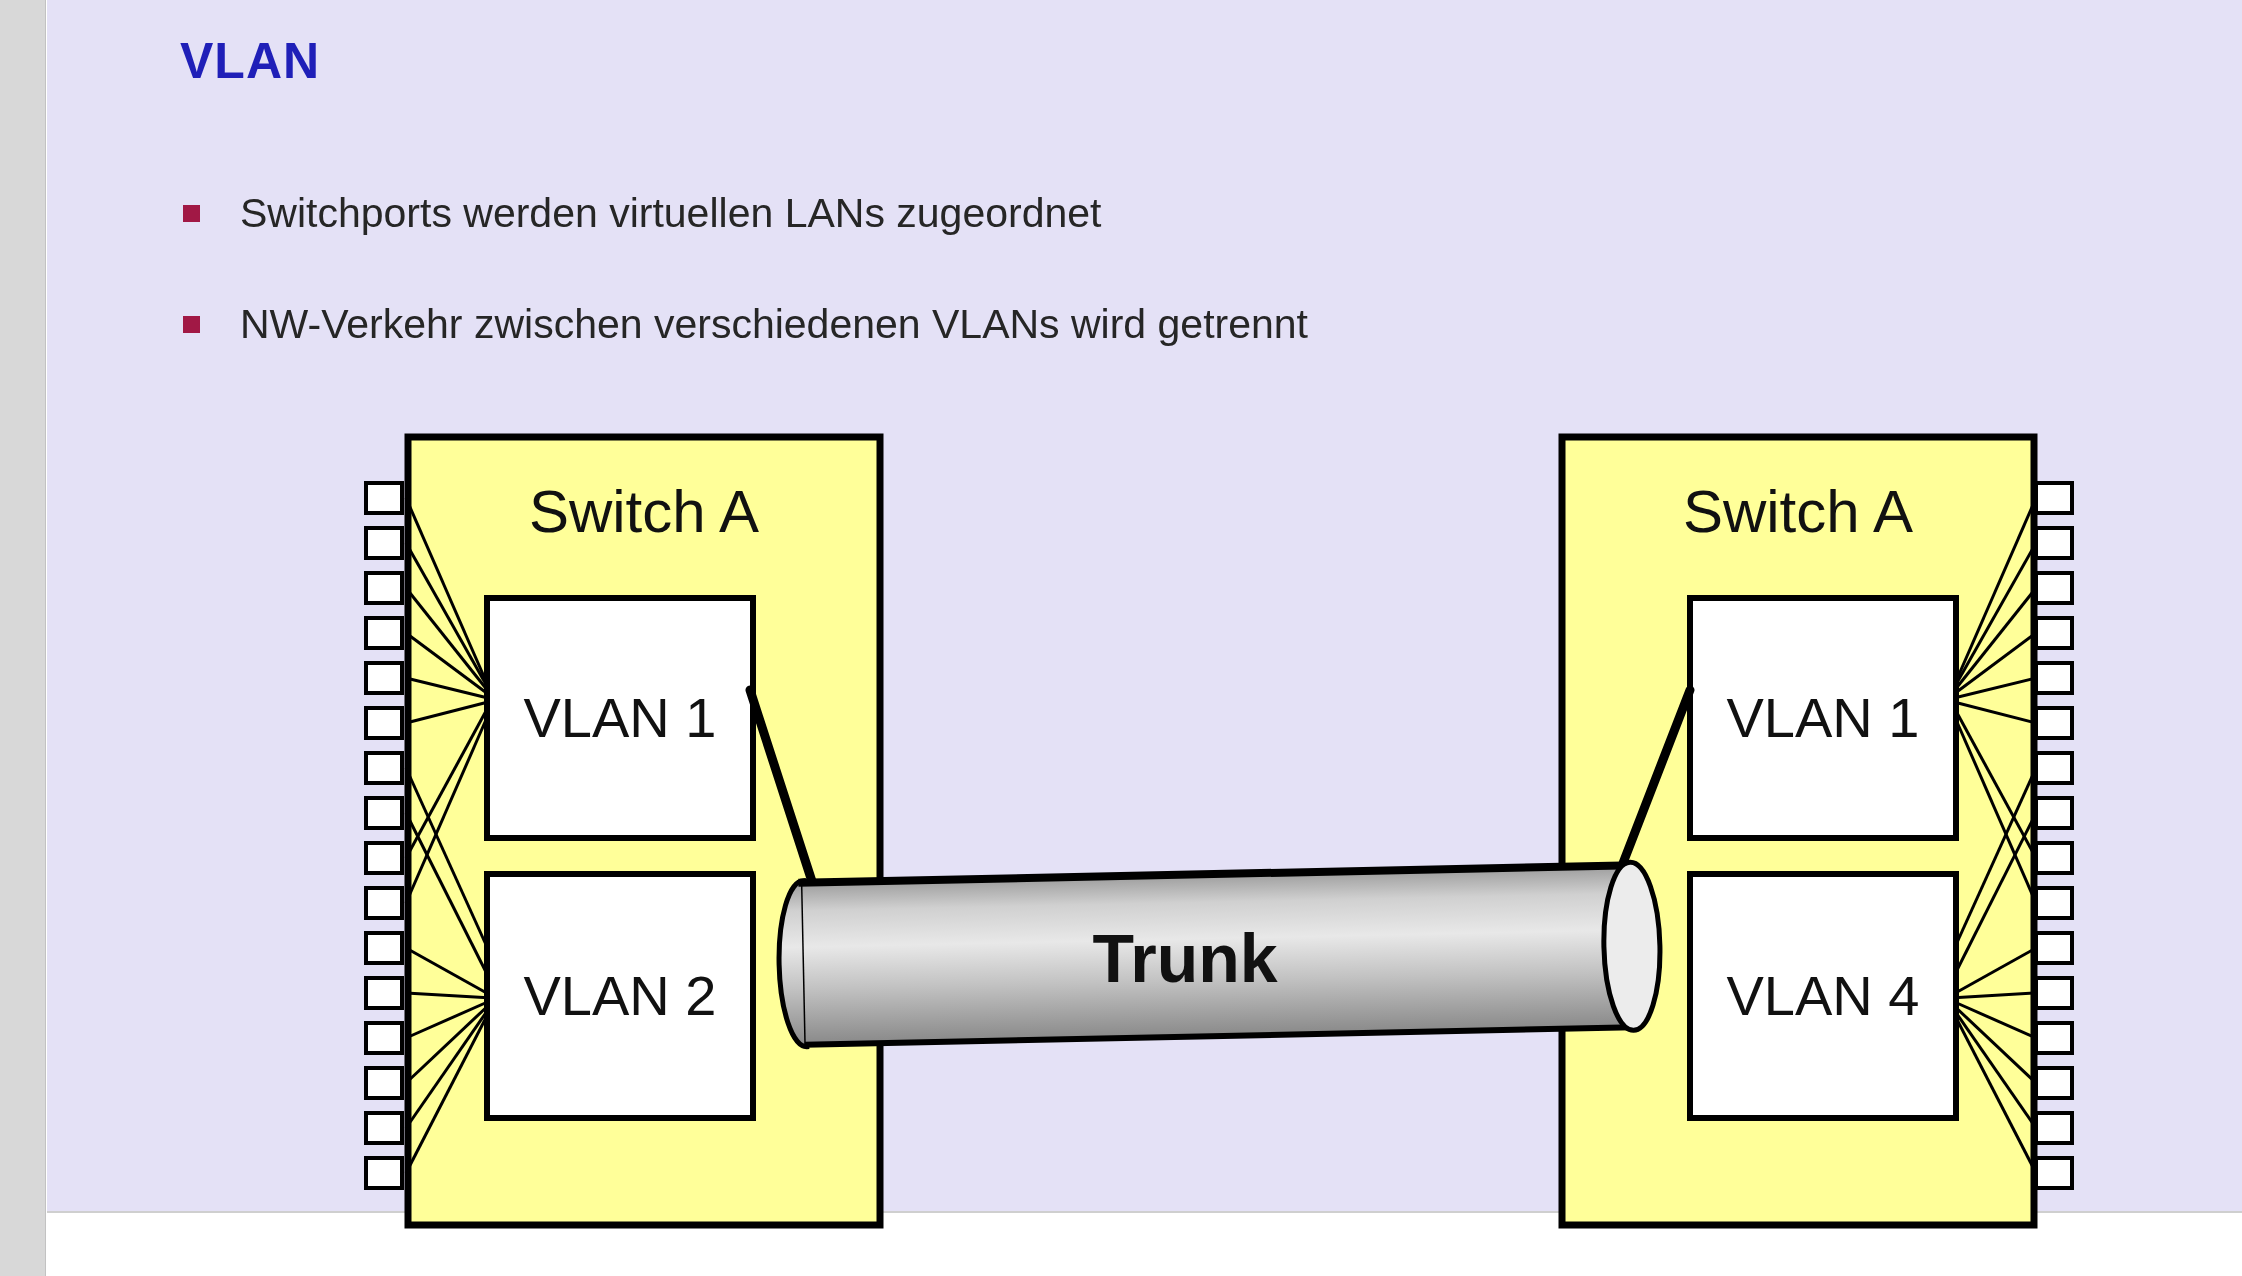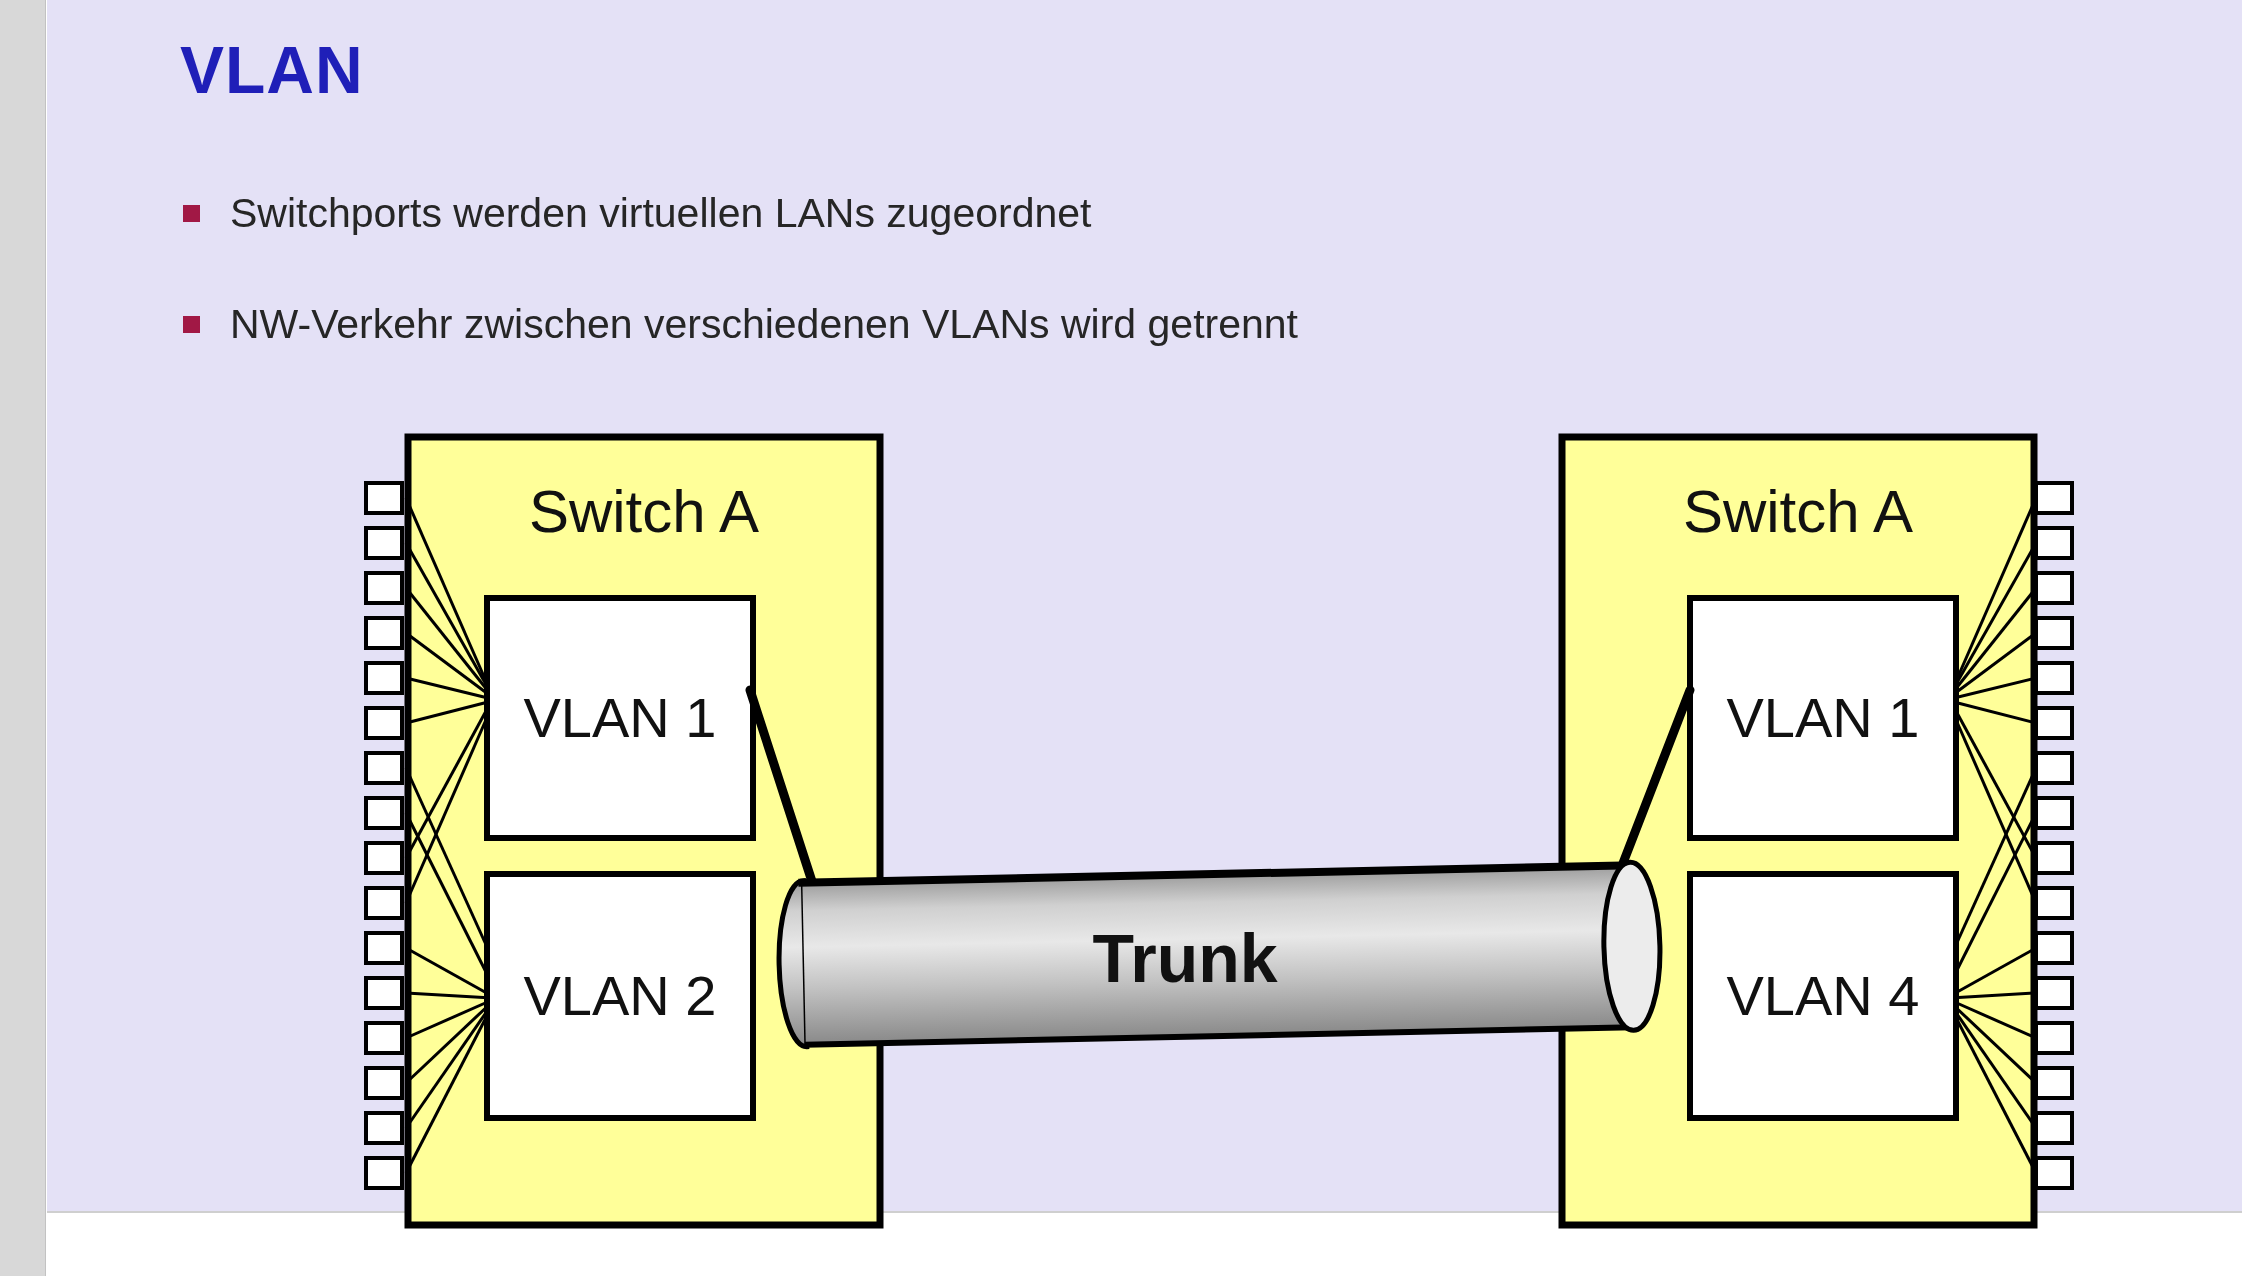--- a/index.html
+++ b/index.html
@@ -12,32 +12,32 @@
     position:absolute;left:0;top:0;width:46px;height:1276px;
     background:#d8d8d8;border-right:1px solid #c2c2c2;
   }
   .slide{
     position:absolute;left:47px;top:0;width:2195px;height:1213px;
     background:var(--slide-background,#e4e1f6);
     border-bottom:2px solid #cfcfcf;
   }
   .slide-title{
     position:absolute;left:180px;top:32px;
-    font-size:66px;font-weight:bold;letter-spacing:1px;
+    font-size:50px;font-weight:bold;letter-spacing:1px;
     color:var(--title-color,#1f1fb8);
   }
   .bullet-row{position:absolute;left:183px;display:flex;align-items:flex-start;}
   .bullet-row.first{top:190px;}
   .bullet-row.second{top:301px;}
   .bullet-marker{
     width:17px;height:17px;margin-top:15px;flex:none;
     background:var(--bullet-marker-color,#a11845);
   }
   .bullet-text{
-    margin-left:30px;font-size:41px;white-space:nowrap;
+    margin-left:40px;font-size:41px;white-space:nowrap;
     color:var(--body-text-color,#262626);
   }
   svg.diagram{position:absolute;left:0;top:0;}
   svg.diagram text{font-family:"Liberation Sans",sans-serif;}
   .switch-box{fill:var(--switch-fill,#ffff99);stroke:#000;stroke-width:7;}
   .vlan-box{fill:var(--vlan-box-fill,#ffffff);stroke:#000;stroke-width:6;}
   .port{fill:#ffffff;stroke:#000;stroke-width:4;}
   .fan{stroke:#000;stroke-width:3;}
   .riser{stroke:#000;stroke-width:9;stroke-linecap:round;fill:none;}
   .switch-label{font-size:60px;fill:#111;text-anchor:middle;}

